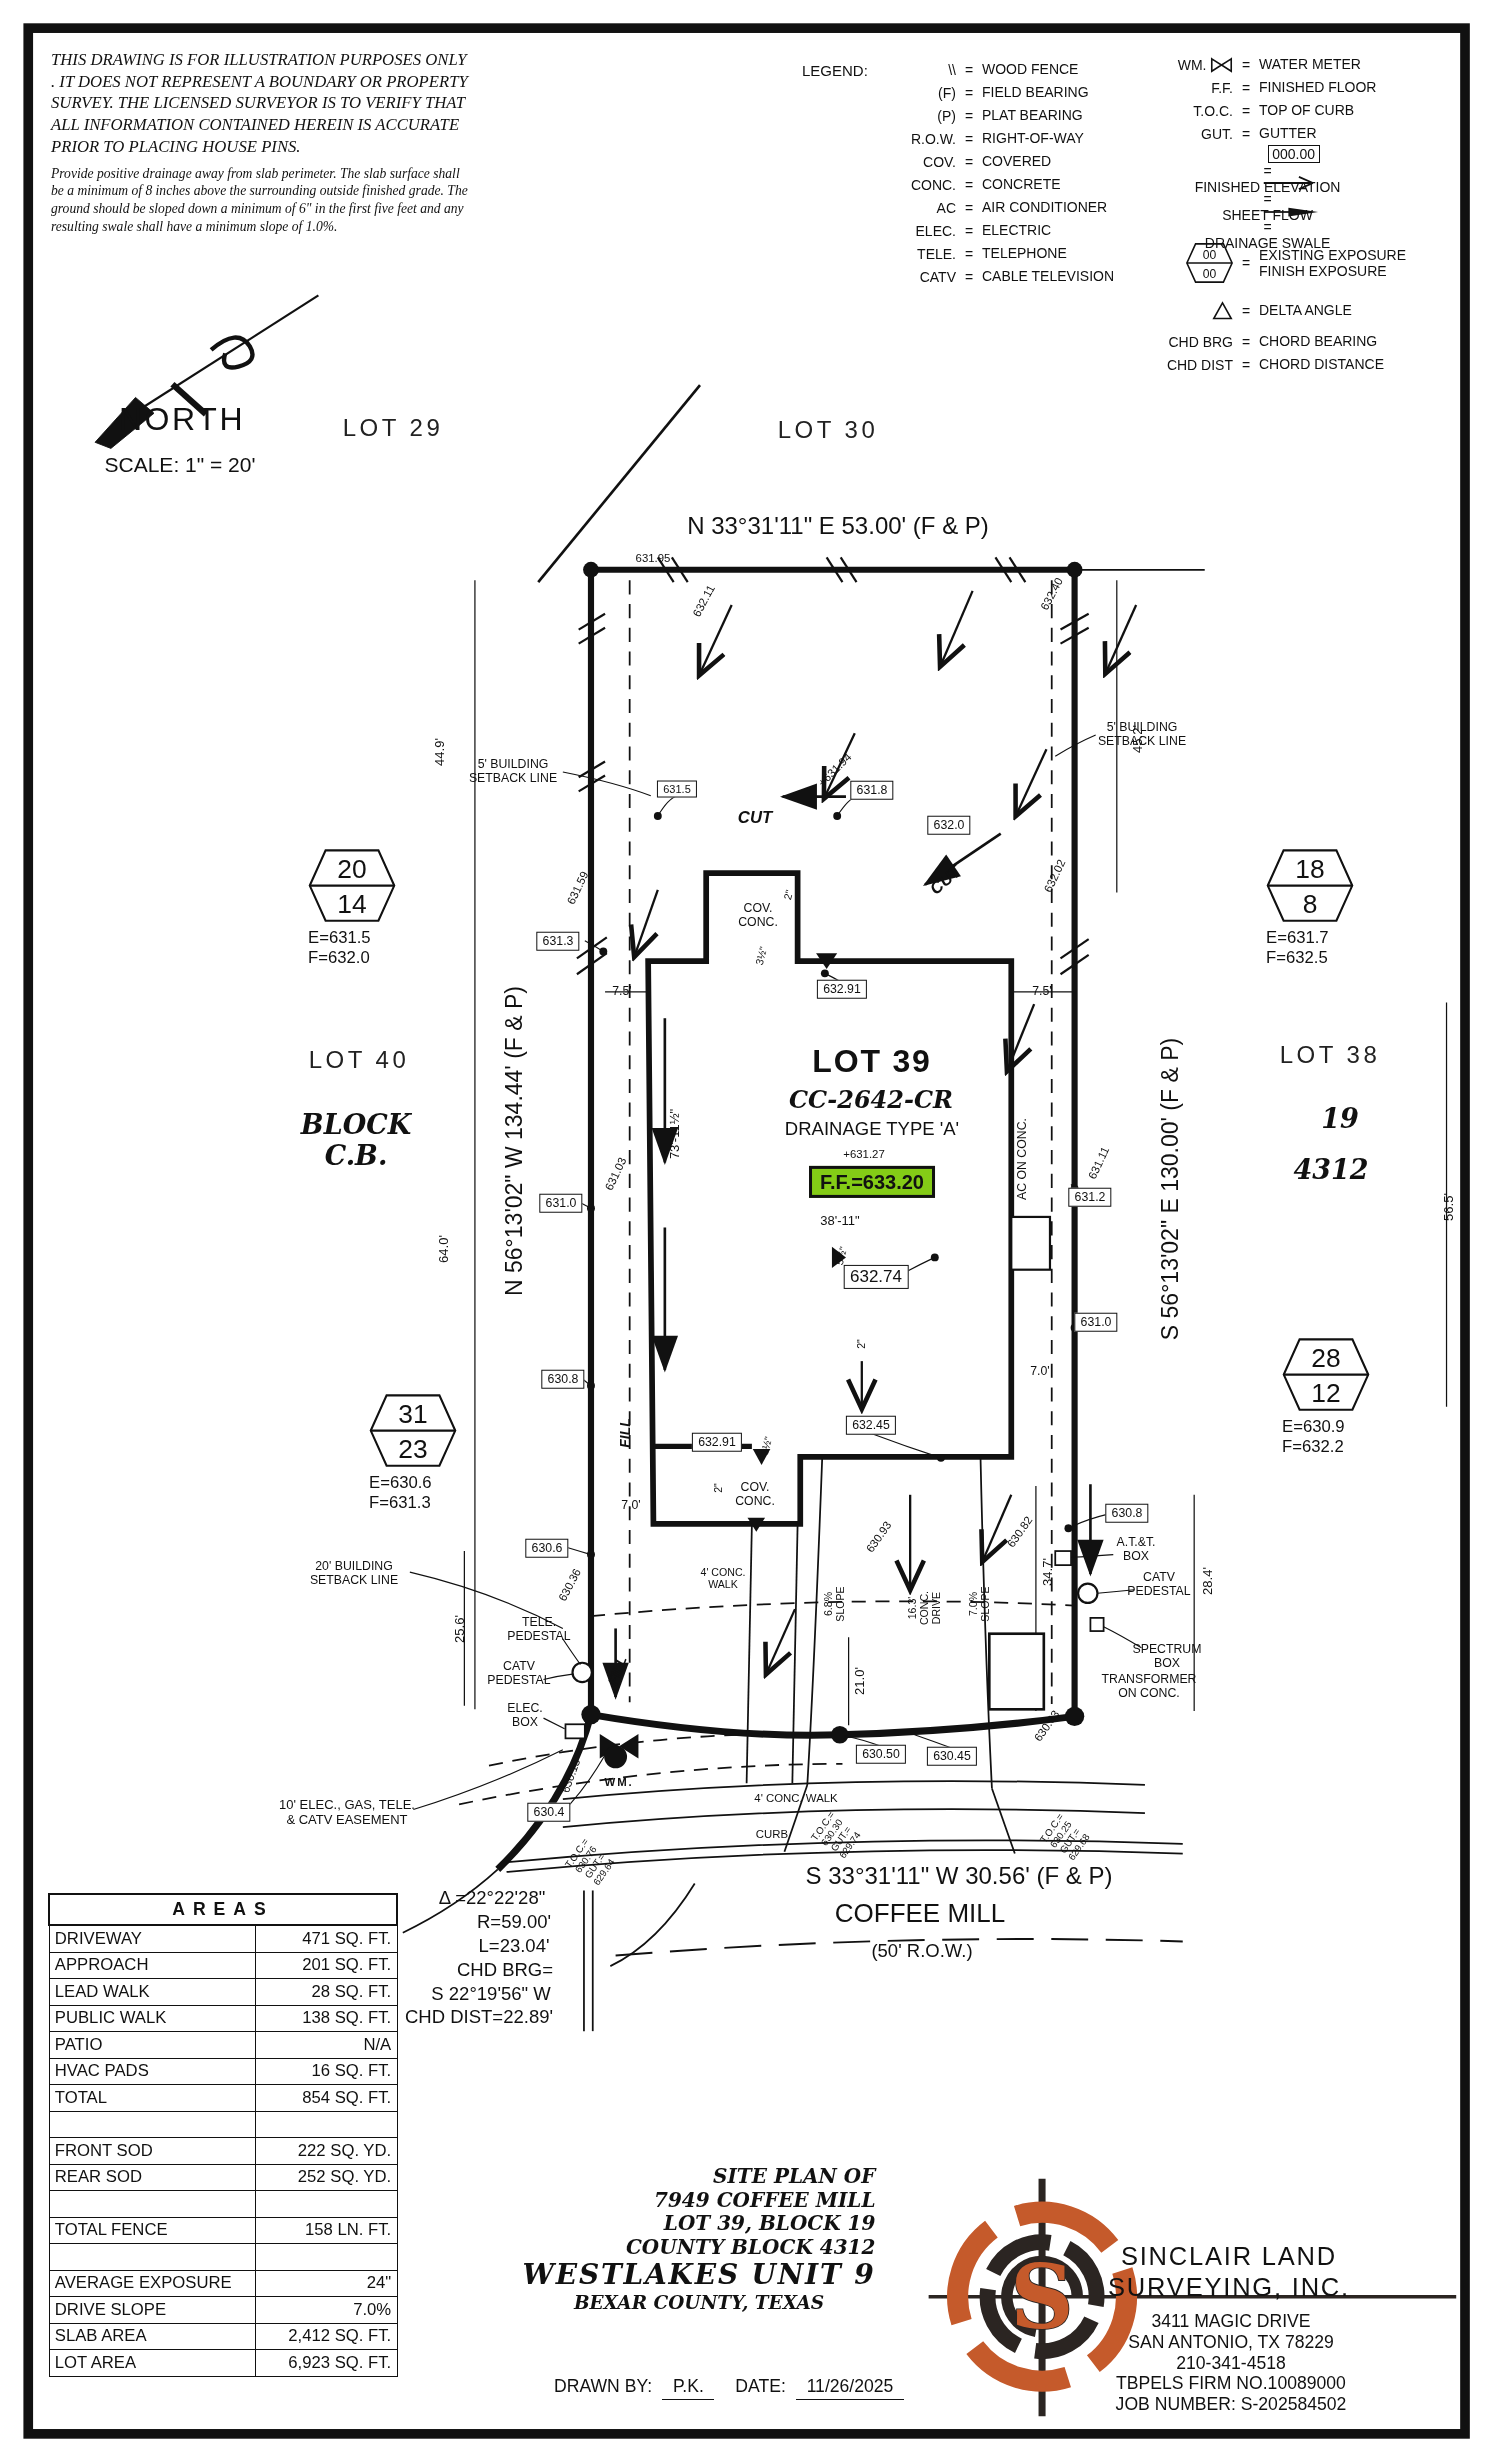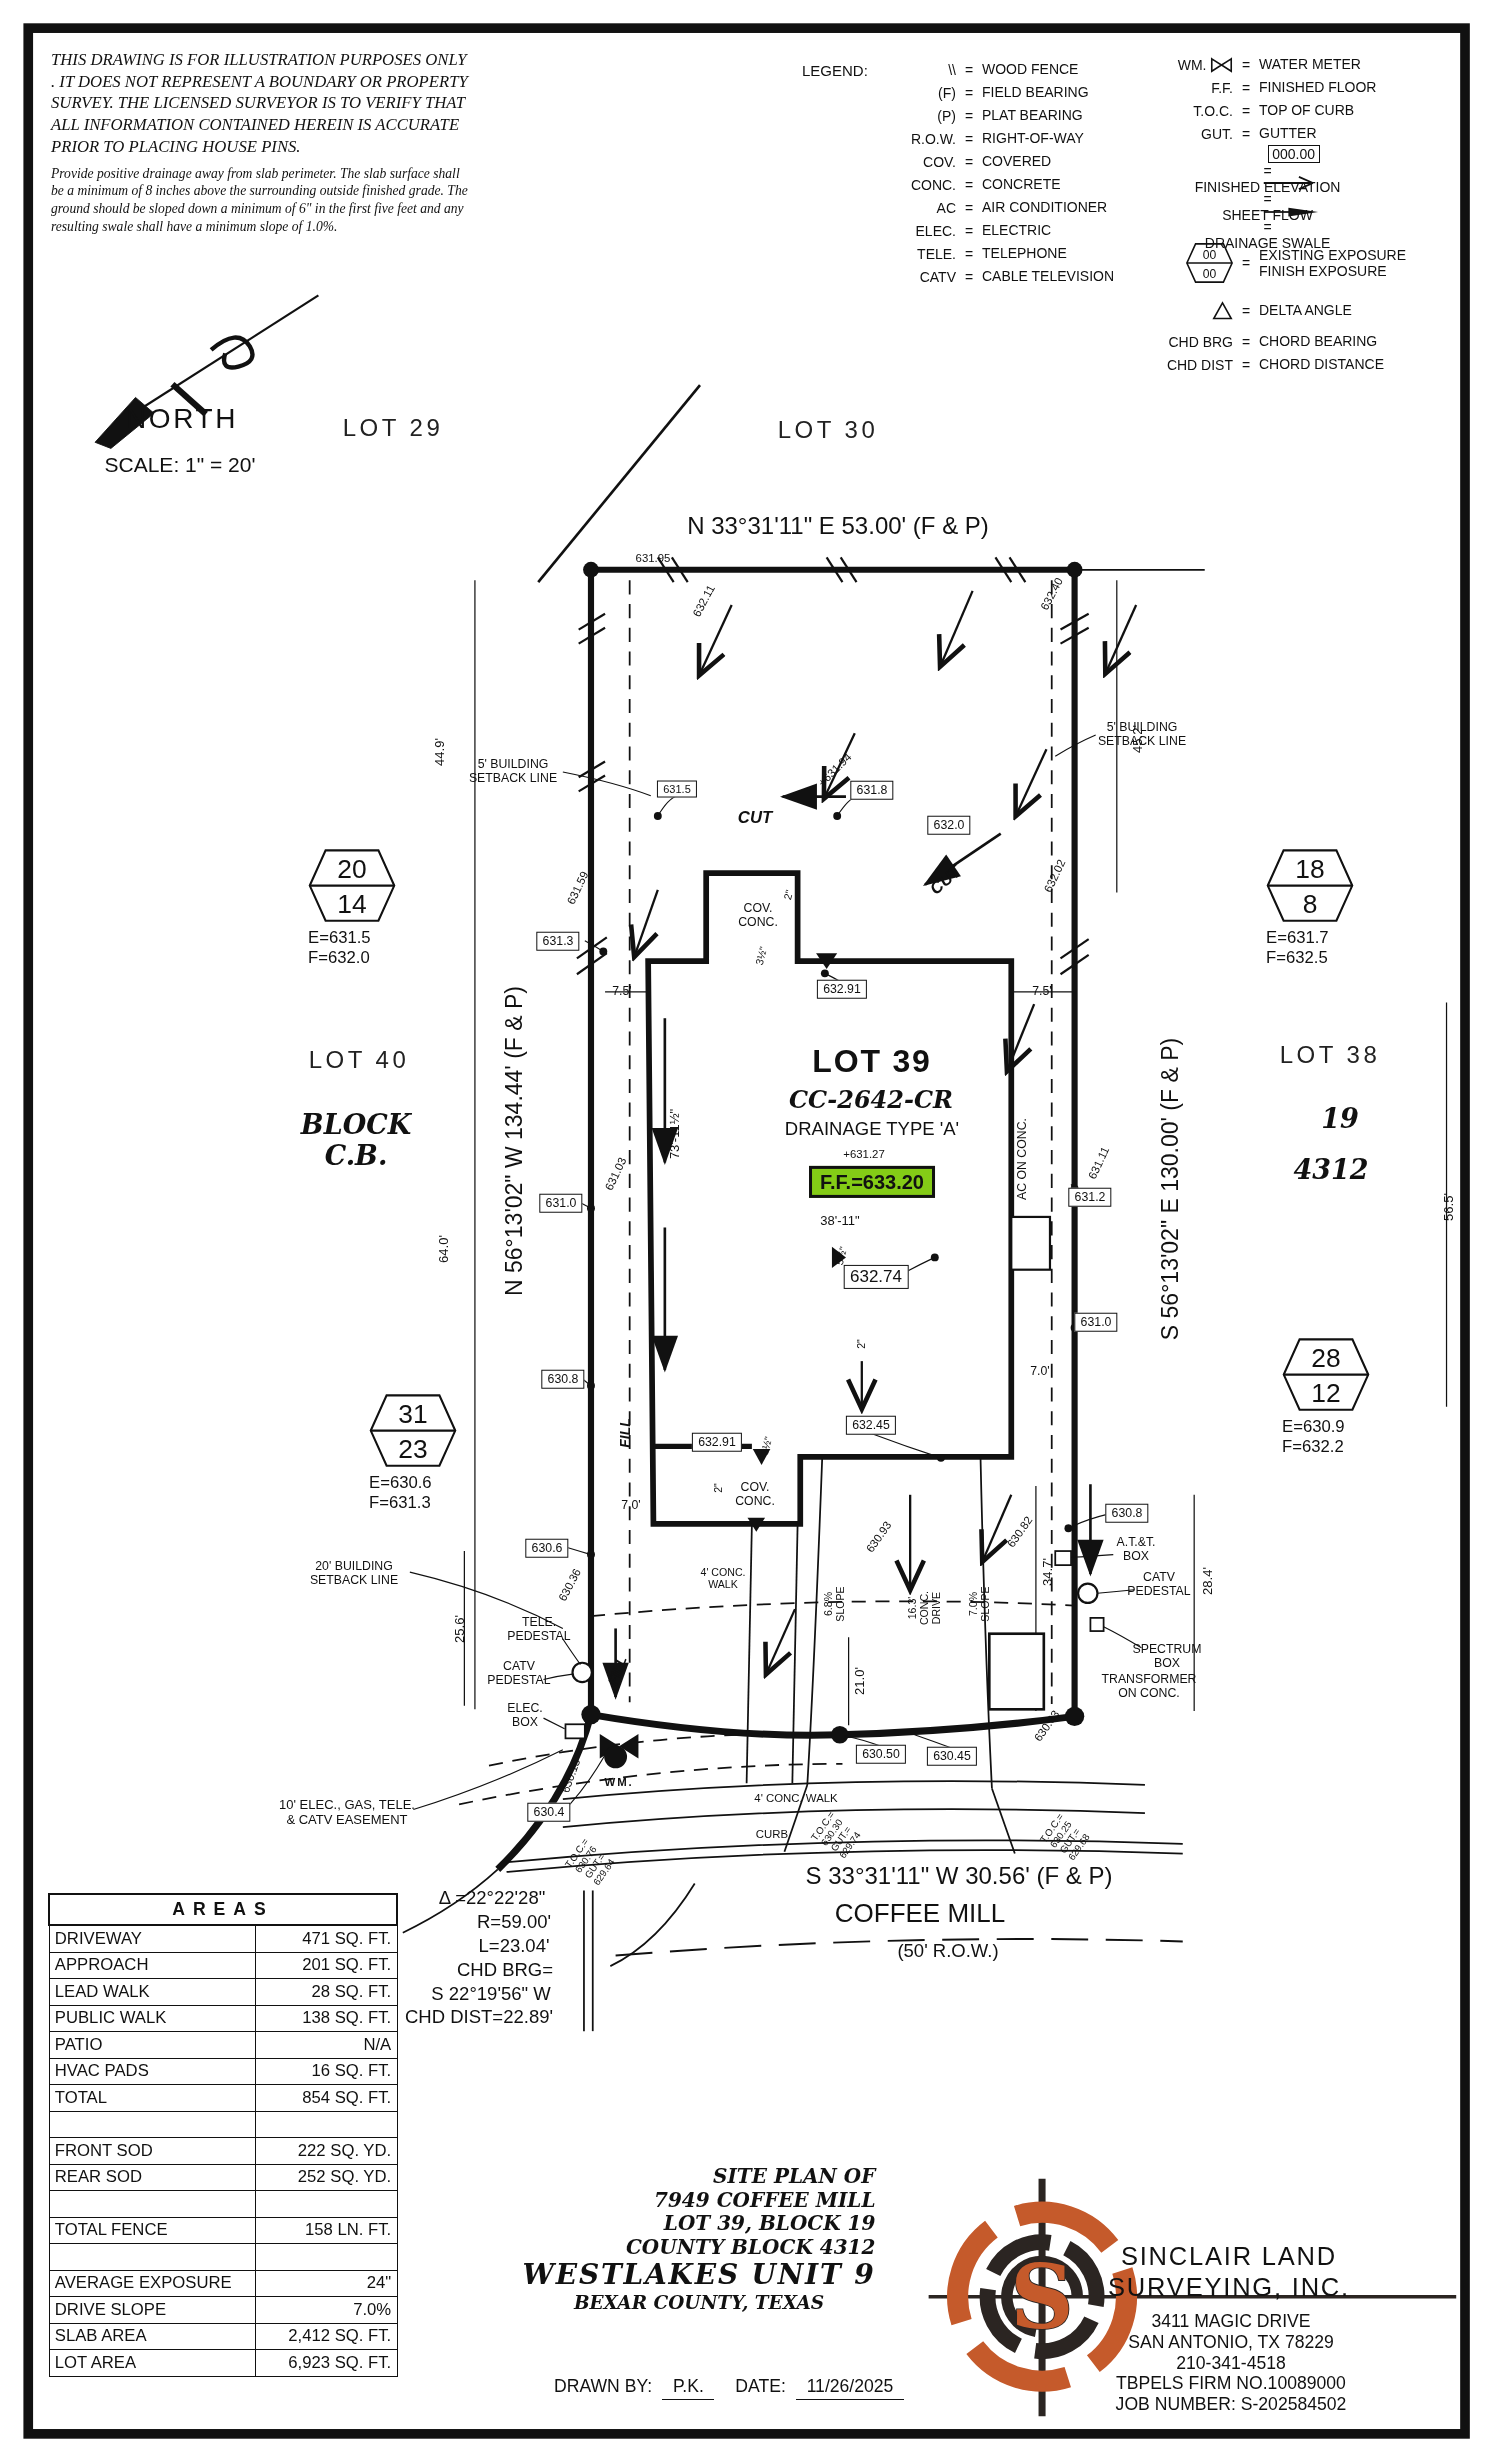--- a/index.html
+++ b/index.html
@@ -17,21 +17,21 @@
   #legend-left{left:865px;top:58px;}
   #legend-right{left:1129px;top:53px;}
   .lrow{display:flex;align-items:center;height:23px;font-size:14px;}
   .lrow.tall{height:30px;flex-direction:column;} .lrow.xtall{height:56px;} .lrow.mtall{height:39px;}
   .lsym{width:91px;text-align:right;display:flex;justify-content:flex-end;align-items:center;gap:3.5px;white-space:pre;}
   #legend-right .lsym{width:104px;}
   .leq{width:26px;text-align:center;}
   .llab{white-space:pre-line;line-height:1.15;}
   .fe{border:1.3px solid #111;padding:0 3.5px;}
   
-  #north-label{left:182px;top:419px;transform:translate(-50%,-50%);font-size:28px;letter-spacing:2.6px;text-align:center;}
+  #north-label{left:182px;top:419px;transform:translate(-50%,-50%);font-size:32px;letter-spacing:2.6px;text-align:center;}
   #north-scale{left:180px;top:465px;transform:translate(-50%,-50%);font-size:21px;}
   
   .lbl{position:absolute;transform:translate(-50%,-50%);white-space:pre-line;text-align:center;
        line-height:1.13;background:transparent;}
   .lbl.boxed{border:1.8px solid #111;background:#fff;padding:0.9px 5.3px;line-height:1.2;}
   .lbl.ffbox{border:3.5px solid #111;background:#84cc16;padding:1.8px 8px;font-weight:bold;}
   .lbl.cut{font-weight:bold;font-style:italic;}
   .lbl.serifItalic{font-family:"DejaVu Serif","Liberation Serif",serif;font-style:italic;font-weight:bold;}
   .lbl.boldlbl{font-weight:bold;letter-spacing:1.8px;}
   .lbl.thin{letter-spacing:3.5px;color:#222;font-weight:400;}
@@ -511,21 +511,21 @@
 GUT.=
 629.68</div>
       <div class="lbl" style="left: 492px; top: 1898px; font-size: 18.5px; transform: translate(-50%, -50%) rotate(0deg);">Δ =22°22'28"</div>
       <div class="lbl" style="left: 514px; top: 1922px; font-size: 18.5px; transform: translate(-50%, -50%) rotate(0deg);">R=59.00'</div>
       <div class="lbl" style="left: 514px; top: 1946px; font-size: 18.5px; transform: translate(-50%, -50%) rotate(0deg);">L=23.04'</div>
       <div class="lbl" style="left: 505px; top: 1970px; font-size: 18.5px; transform: translate(-50%, -50%) rotate(0deg);">CHD BRG=</div>
       <div class="lbl" style="left: 491px; top: 1994px; font-size: 18.5px; transform: translate(-50%, -50%) rotate(0deg);">S 22°19'56" W</div>
       <div class="lbl" style="left: 479px; top: 2017px; font-size: 18.5px; transform: translate(-50%, -50%) rotate(0deg);">CHD DIST=22.89'</div>
       <div class="lbl" style="left: 959px; top: 1876px; font-size: 24px; transform: translate(-50%, -50%) rotate(0deg);">S 33°31'11" W 30.56' (F &amp; P)</div>
       <div class="lbl" style="left: 920px; top: 1914px; font-size: 26px; transform: translate(-50%, -50%) rotate(0deg);">COFFEE MILL</div>
-      <div class="lbl" style="left: 922px; top: 1951px; font-size: 18.5px; transform: translate(-50%, -50%) rotate(0deg); margin-left: 26px;">(50' R.O.W.)</div>
+      <div class="lbl" style="left: 922px; top: 1951px; font-size: 18.5px; transform: translate(-50%, -50%) rotate(0deg);">(50' R.O.W.)</div>
     </div>
   <div id="plan-hexes">
       <div class="hexwrap" style="left: 352px; top: 908px;"><svg width="88" height="74" viewBox="0 0 100 84">
           <polygon points="20,2 80,2 98,42 80,82 20,82 2,42" fill="none" stroke="#111" stroke-width="2.4"></polygon>
           <line x1="2" y1="42" x2="98" y2="42" stroke="#111" stroke-width="2.4"></line>
           <text x="50" y="33" text-anchor="middle" font-size="30" fill="#111" font-family="Liberation Sans,sans-serif">20</text>
           <text x="50" y="73" text-anchor="middle" font-size="30" fill="#111" font-family="Liberation Sans,sans-serif">14</text>
         </svg><div class="hexef">E=631.5<br>F=632.0</div></div>
       <div class="hexwrap" style="left: 1310px; top: 908px;"><svg width="88" height="74" viewBox="0 0 100 84">
           <polygon points="20,2 80,2 98,42 80,82 20,82 2,42" fill="none" stroke="#111" stroke-width="2.4"></polygon>

